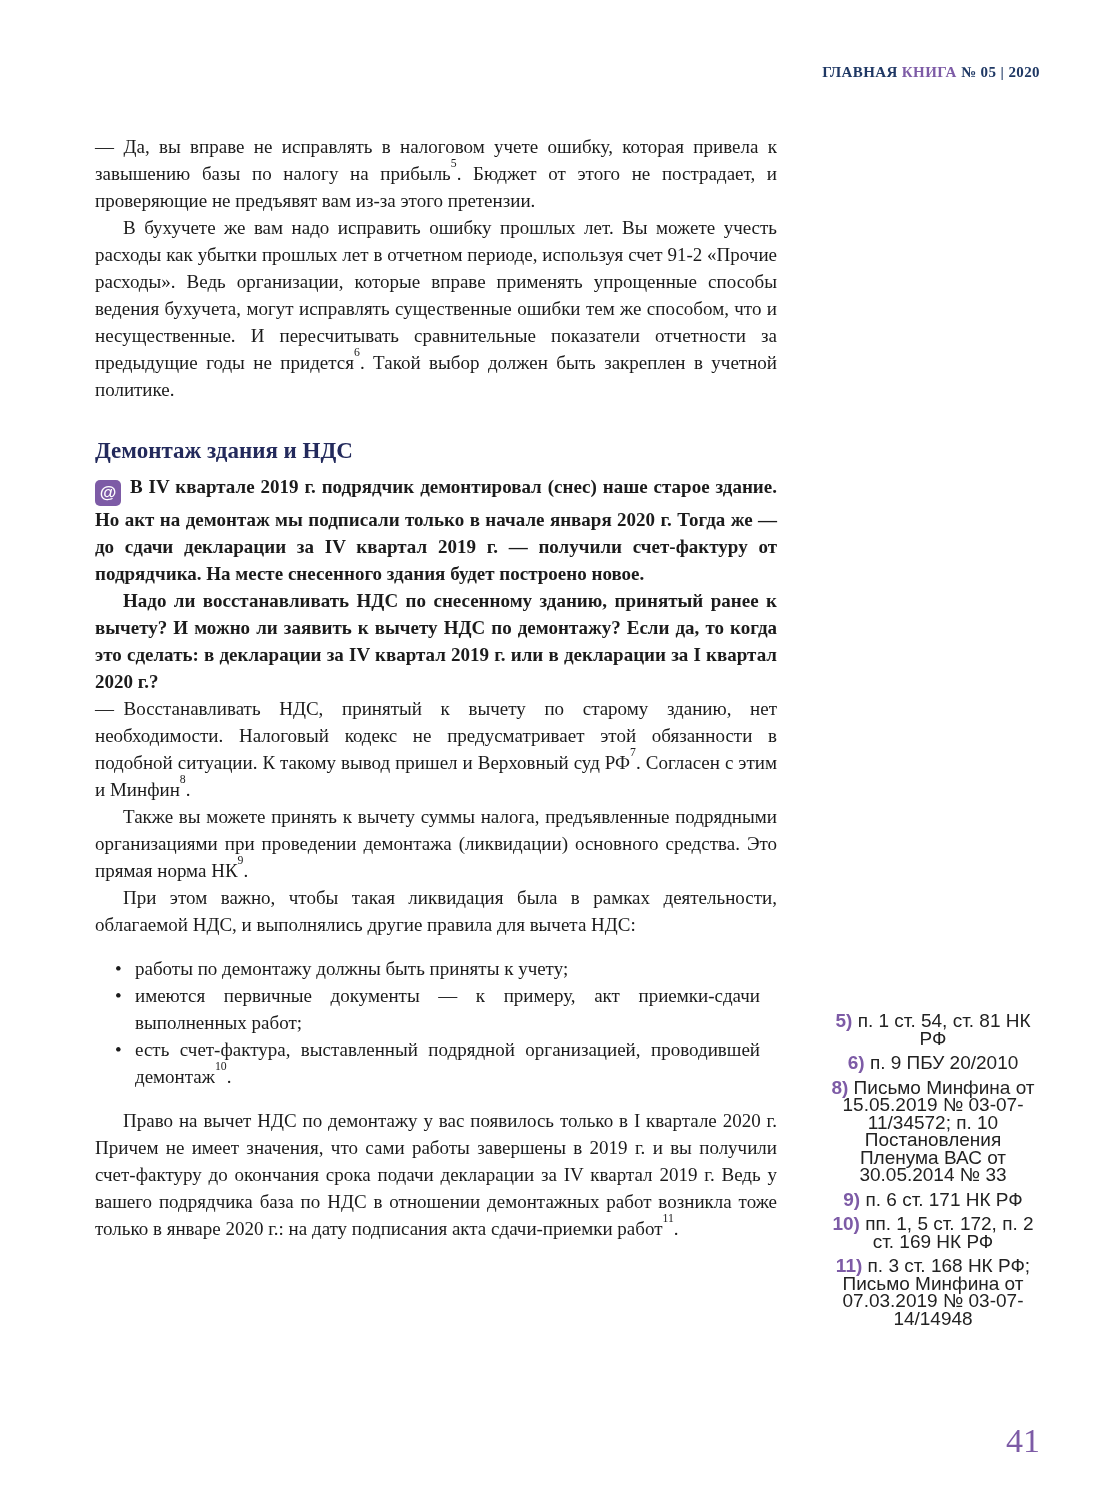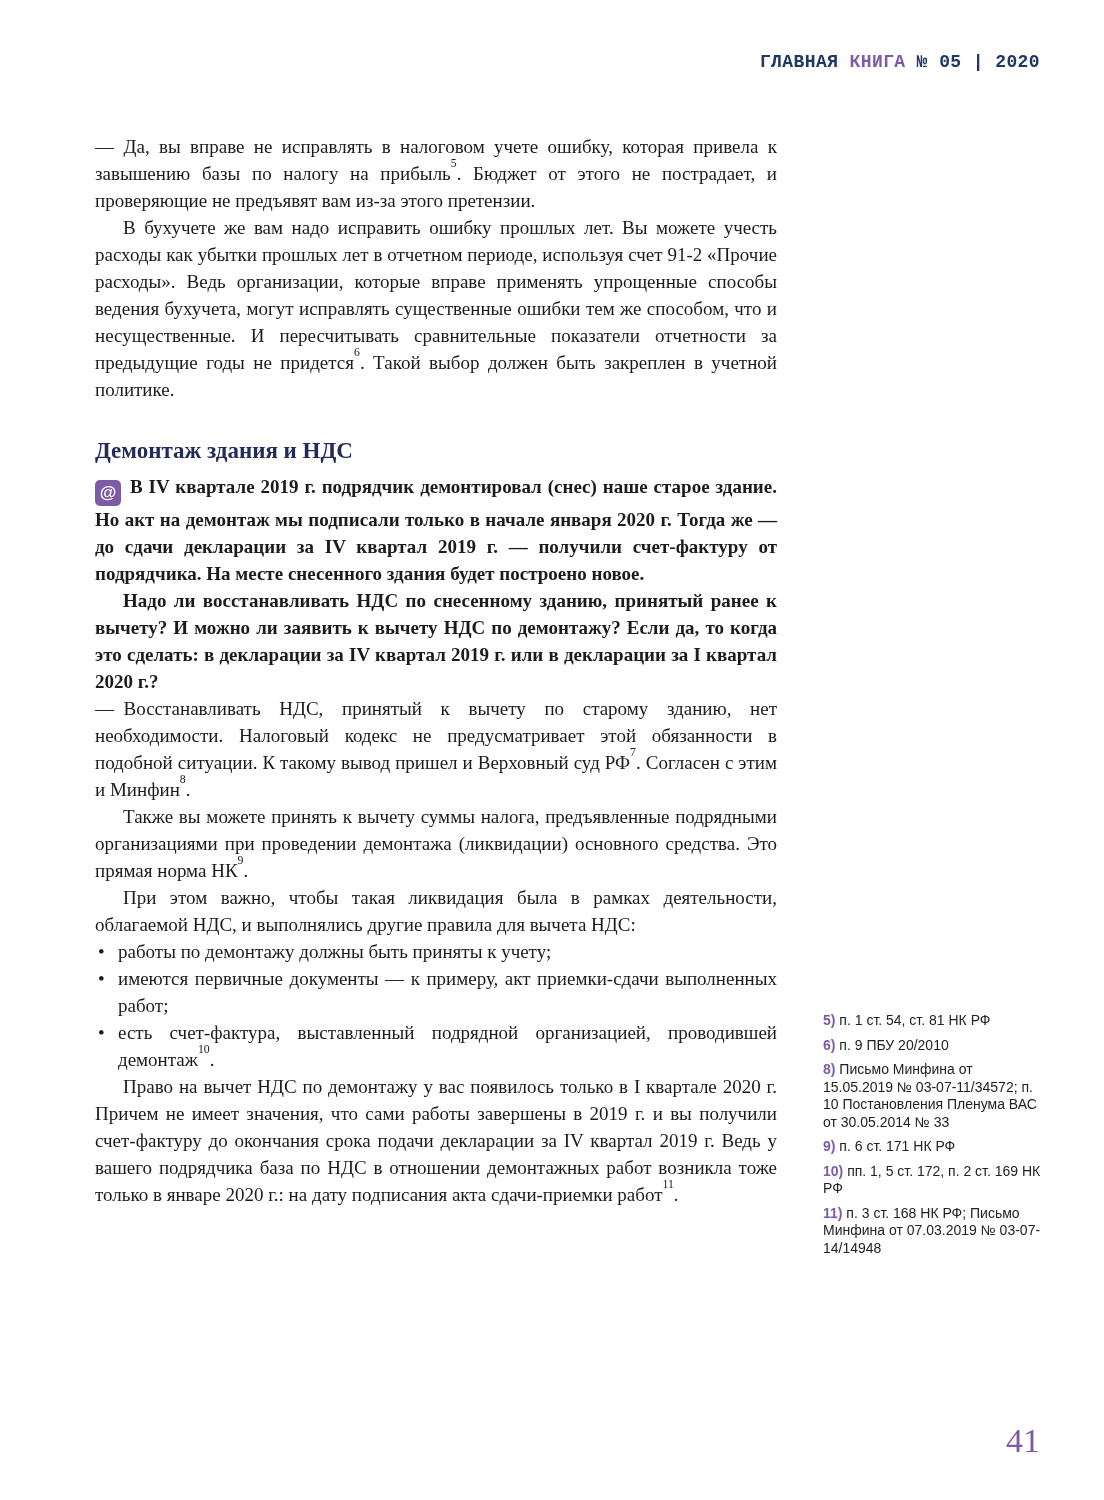--- a/index.html
+++ b/index.html
@@ -9,25 +9,25 @@
     width: 1104px;
     height: 1500px;
     margin: 0 auto;
     background: #ffffff;
     font-family: "Liberation Serif", serif;
     color: var(--text, #1b1b1b);
     overflow: hidden;
   }
   .masthead {
     position: absolute;
-    top: 52px;
+    top: 64px;
     right: 64px;
-    font-family: Liberation Mono, monospace;
+    font-family: Liberation Serif, serif;
     font-weight: bold;
-    font-size: 18px;
+    font-size: 15px;
     letter-spacing: 0.4px;
     color: var(--navy, #1f3864);
     white-space: nowrap;
   }
   .masthead .brand-accent { color: var(--accent, #7d5ba6); }
   .body-col {
     position: absolute;
     left: 95px;
     top: 133px;
     width: 682px;
@@ -56,33 +56,33 @@
     border-radius: 5px;
     text-align: center;
     font-family: "Liberation Sans", sans-serif;
     font-weight: bold;
     font-size: 17px;
     line-height: 26px;
     margin-right: 9px;
     vertical-align: -5px;
     text-indent: 0;
   }
-  .bullet-list { list-style: none; margin: 0; padding: 0; }
+  .bullet-list { list-style: none; margin: 17px; padding: 0; }
   .bullet-list li { position: relative; padding-left: 23px; }
   .bullet-list li::before { content: "•"; position: absolute; left: 3px; }
   .footnotes {
     position: absolute;
     left: 823px;
     top: 1012px;
     width: 220px;
     font-family: "Liberation Sans", sans-serif;
-    font-size: 14px;
+    font-size: 19px;
     line-height: 17.5px;
     color: #222222;
-    text-align: left;
+    text-align: center;
   }
   .fn { margin-bottom: 7px; }
   .fn-num { font-weight: bold; color: var(--accent, #7d5ba6); }
   .page-number {
     position: absolute;
     top: 1422px;
     right: 64px;
     font-size: 34px;
     color: var(--accent, #7d5ba6);
   }

